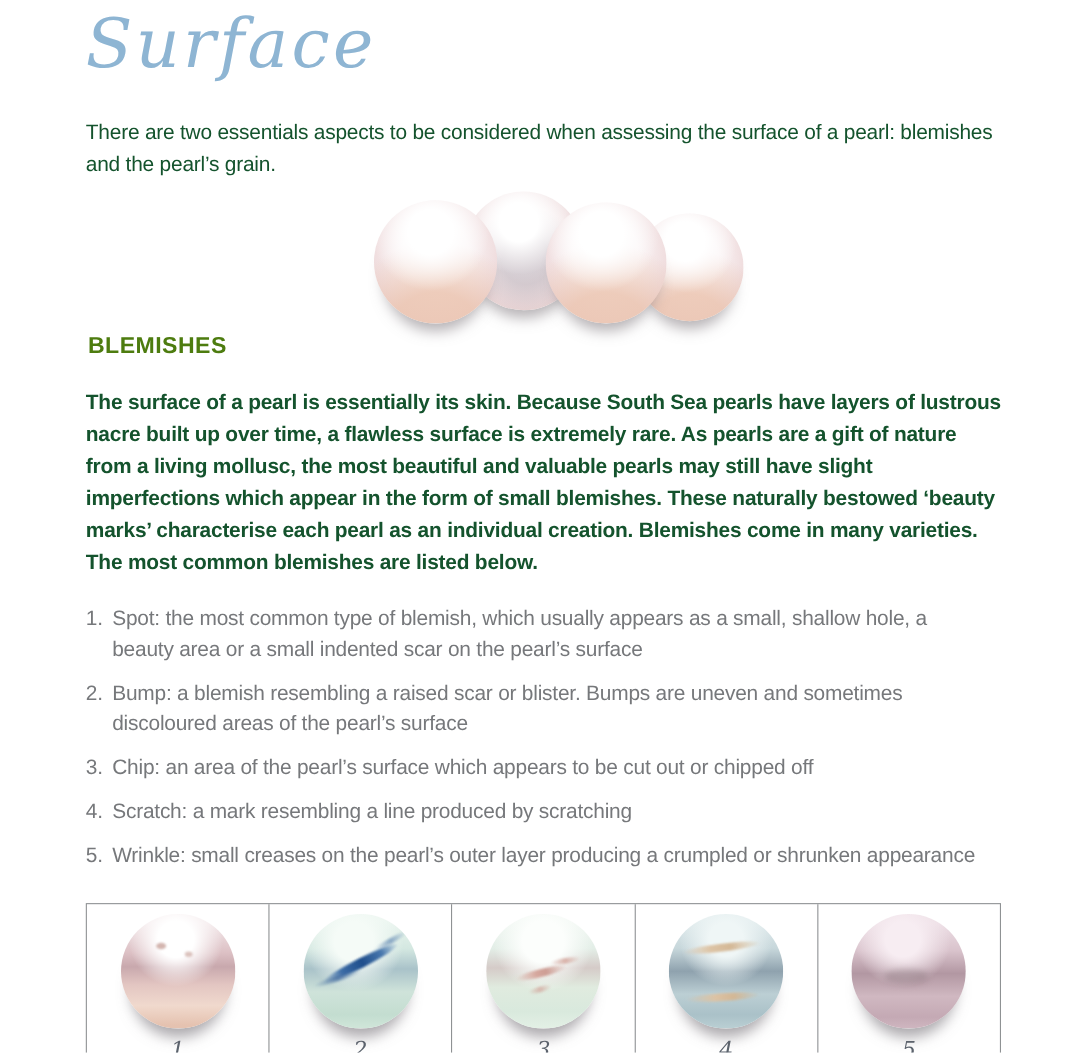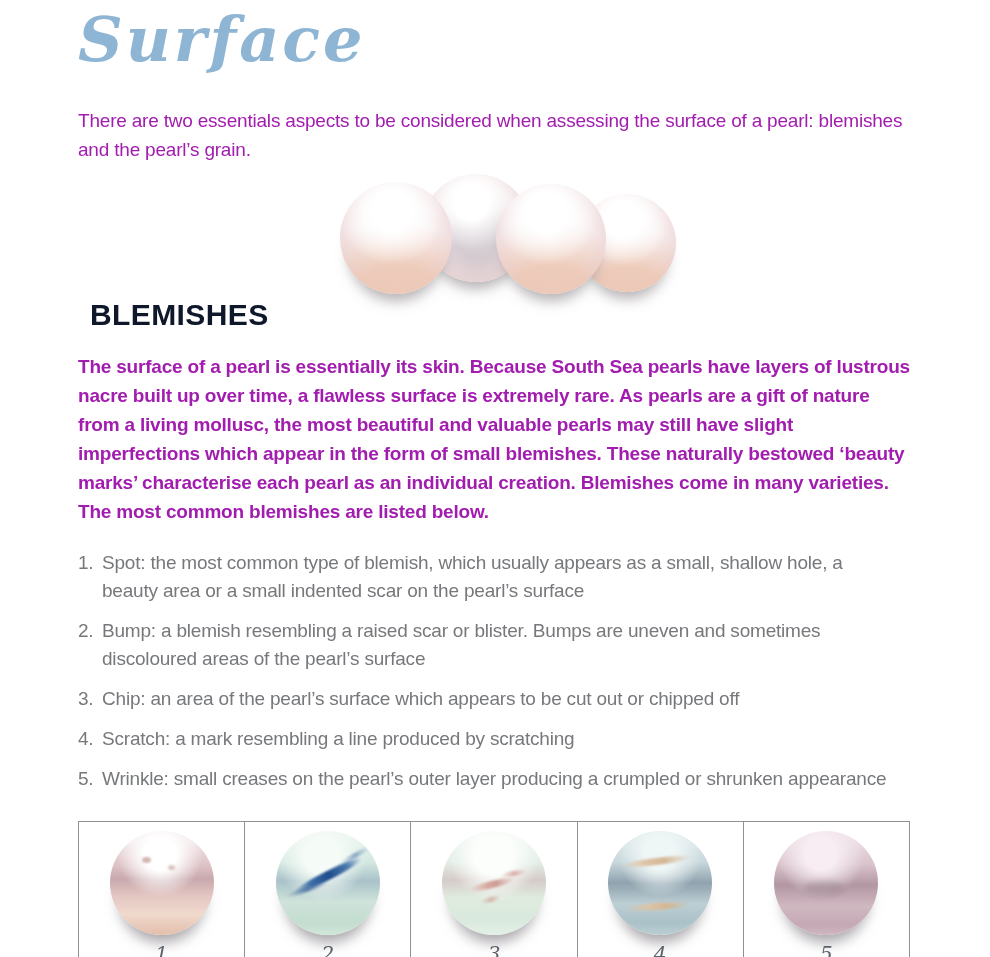--- a/index.html
+++ b/index.html
@@ -3,26 +3,26 @@
 <meta charset="utf-8">
 <style>
   html,body { margin:0; padding:0; background:#fff; }
   .page {
     position:relative; width:990px; height:957px; background:#ffffff;
     font-family:"Liberation Sans", sans-serif; overflow:hidden;
     box-sizing:border-box; padding:2px 80px 0 78px;
   }
   
   .title {
-    margin:0; font-family:"DejaVu Serif", serif; font-style:italic; font-weight:700;
+    margin:0; font-family:"DejaVu Serif", serif; font-style:italic; font-weight:400;
     font-size:62px; line-height:76px; color:#8eb5d3; letter-spacing:3px;
   }
   
   .intro, .bodytext {
-    margin:0; font-size:19px; line-height:29px; color:#a21caf; letter-spacing:-0.2px;
+    margin:0; font-size:19px; line-height:29px; color:#14532d; letter-spacing:-0.2px;
     max-width:832px;
   }
   .intro { margin-top:28px; }
   .bodytext { margin-top:22px;font-weight:bold; }
   
   .pearl-strip { position:relative; width:336px; height:118px; margin:10px auto 0; transform:translateX(14px); }
   .tp {
     position:absolute; border-radius:50%;
     background:
       radial-gradient(circle at 46% 26%, #ffffff 0 20%, rgba(255,255,255,0) 52%),
@@ -33,22 +33,22 @@
   .tp1 { left:0;    top:8px;  width:112px; height:112px; z-index:4; }
   .tp2 { left:82px; top:0;    width:108px; height:108px; z-index:2;
          background:
           radial-gradient(circle at 46% 26%, #ffffff 0 18%, rgba(255,255,255,0) 48%),
           radial-gradient(circle at 52% 58%, rgba(158,150,162,.38) 0 26%, rgba(158,150,162,0) 58%),
           radial-gradient(circle at 50% 42%, #f9f2f3 0 35%, #ecd9da 70%, #dcc2bd 100%); }
   .tp3 { left:156px; top:10px; width:110px; height:110px; z-index:3; }
   .tp4 { left:238px; top:20px; width:98px;  height:98px;  z-index:1; }
   
   .heading {
-    margin:8px 12px 0; font-size:30px; line-height:30px; font-weight:700;
-    color:#0f172a; letter-spacing:0.4px;
+    margin:8px 2px 0; font-size:21px; line-height:30px; font-weight:700;
+    color:#4d7c0f; letter-spacing:0.4px;
   }
   
   .blemish-list { margin-top:23px; }
   .li { display:flex; margin-bottom:12px; font-size:19px; line-height:28px; color:#76787b; letter-spacing:-0.2px; }
   .li .num { flex:0 0 24px; }
   .li .txt { flex:1; max-width:788px; }
   
   .examples {
     margin-top:28px; width:832px; height:148px; display:flex;
     border:1px solid #8f9294; box-sizing:border-box; background:#fff;

